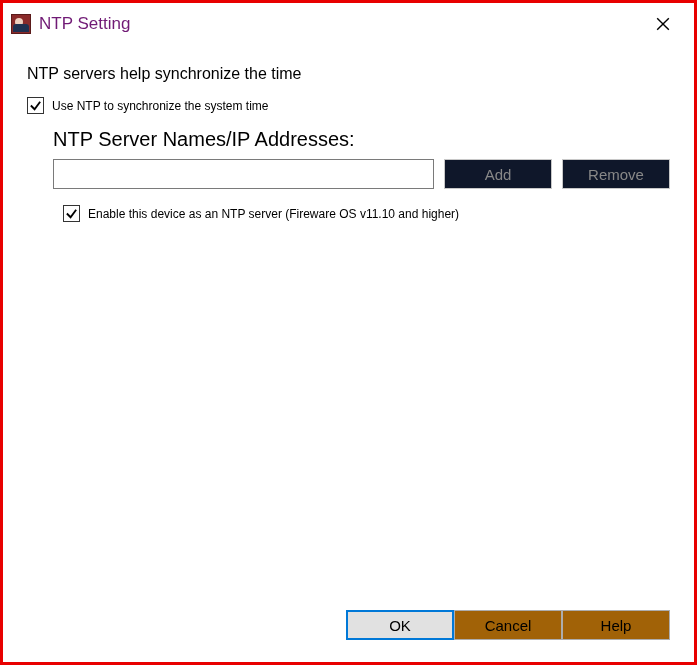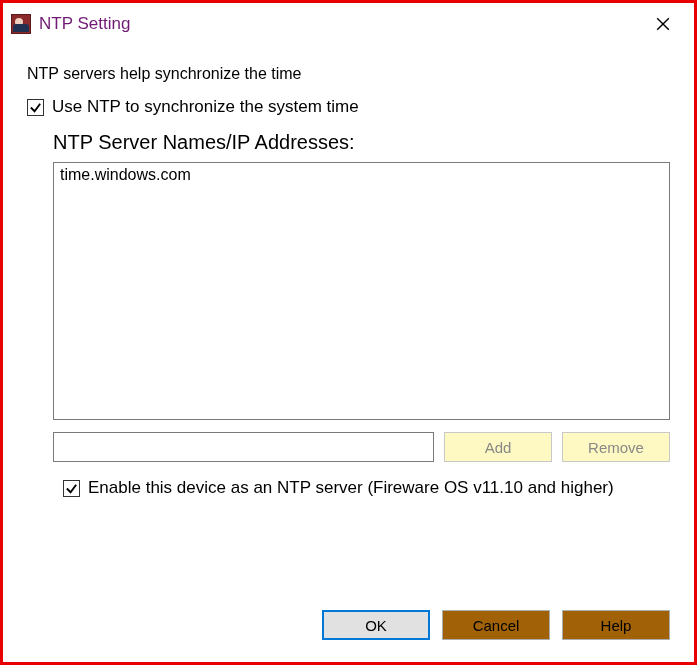--- a/index.html
+++ b/index.html
@@ -78,21 +78,21 @@
     color: #000;
   }
   .help-text {
     font-size: 16px;
     margin-bottom: 14px;
   }
   .checkbox-row {
     display: flex;
     align-items: center;
     margin-bottom: 14px;
-    font-size: 17px;
+    font-size: 12px;
   }
   .checkbox {
     width: 17px;
     height: 17px;
     border: 1px solid #333;
     margin-right: 8px;
     display:flex;
     align-items:center;
     justify-content:center;
     background:#fff;
@@ -137,37 +137,36 @@
     min-width: 108px;
     border: 1px solid #adadad;
     background: #a16207;
     font-size: 15px;
     font-family: inherit;
     color: #000;
     cursor: pointer;
   }
   .btn.disabled {
     color: #888;
-    background: #fef9c3;
+    background: #0f172a;
     border-color: #c8c8c8;
     cursor: default;
   }
   .btn.primary {
     border: 2px solid #0078d7;
     background: #e1e1e1;
   }
   .checkbox-row.second {
     margin-top: 16px;
     margin-bottom: 0;
     margin-left: 36px;
   }
   .button-bar {
     display: flex;
     justify-content: flex-end;
-    gap: 12px;
     padding: 18px 24px 22px 24px;
   }
 </style>
 </head>
 <body>
 
 <div class="window">
 
   <div class="titlebar">
     <div class="app-icon"></div>
@@ -189,23 +188,20 @@
         <svg viewBox="0 0 14 14">
           <polyline points="2,7 6,11 12,3" fill="none" stroke="#000" stroke-width="2"></polyline>
         </svg>
       </span>
       <span>Use NTP to synchronize the system time</span>
     </div>
 
     <div class="section-indent">
       <div class="label">NTP Server Names/IP Addresses:</div>
 
-      <div class="listbox">
-        <div class="list-item">time.windows.com</div>
-      </div>
 
       <div class="input-row">
         <input type="text" class="text-input" value="" style="">
         <button class="btn disabled">Add</button>
         <button class="btn disabled">Remove</button>
       </div>
     </div>
 
     <div class="checkbox-row second">
       <span class="checkbox">

